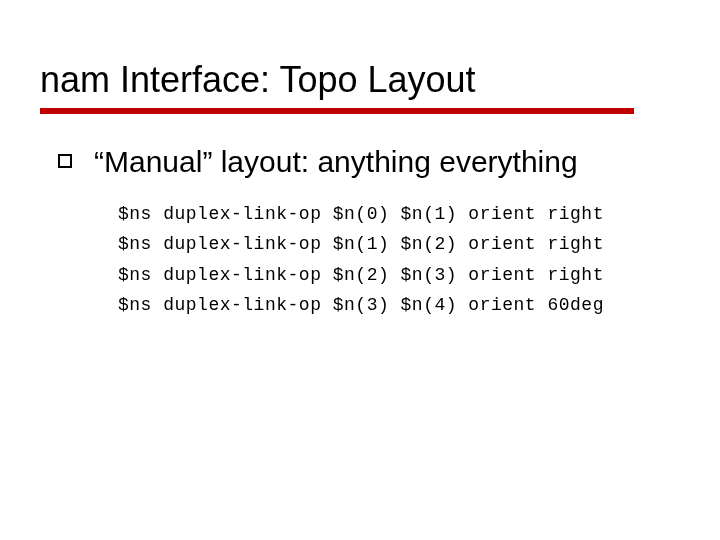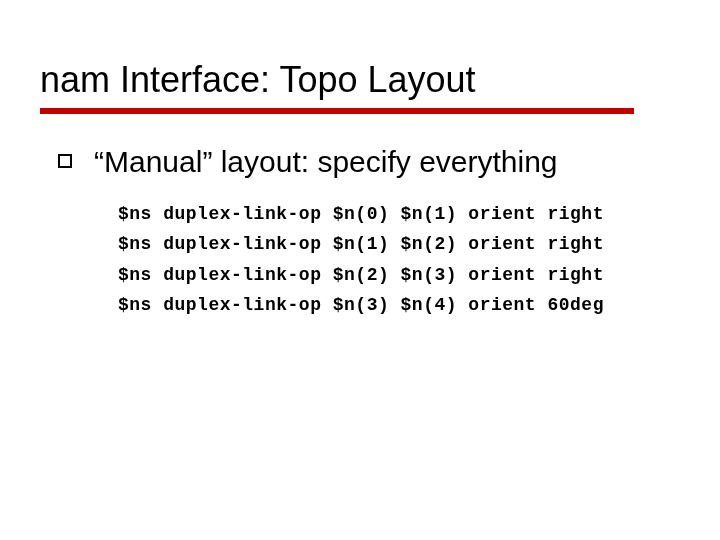--- a/index.html
+++ b/index.html
@@ -51,37 +51,36 @@
     font-size: 30px;
     line-height: 1.3;
   }
   .code-block {
     font-family: "Courier New", Courier, monospace;
     font-size: 18px;
     line-height: 1.7;
     margin: 10px 0 26px 78px;
     white-space: pre;
     letter-spacing: 0.5px;
-    font-weight: bold;
   }
   .arrow {
     font-family: Arial, sans-serif;
   }
 </style>
 </head>
 <body>
 
 <div class="slide">
 
   <h1 class="title">nam Interface: Topo Layout</h1>
   <div class="underline"></div>
 
   <div class="bullet-item">
     <span class="bullet-box"></span>
-    <span class="bullet-text">“Manual” layout: specify everything</span>
+    <span class="bullet-text">“Manual” layout: anything everything</span>
   </div>
 
   <div class="code-block"><span>$ns duplex-link-op $n(0) $n(1) orient right</span>
 <span>$ns duplex-link-op $n(1) $n(2) orient right</span>
 <span>$ns duplex-link-op $n(2) $n(3) orient right</span>
 <span>$ns duplex-link-op $n(3) $n(4) orient 60deg</span></div>
 
 
 </div>
 

